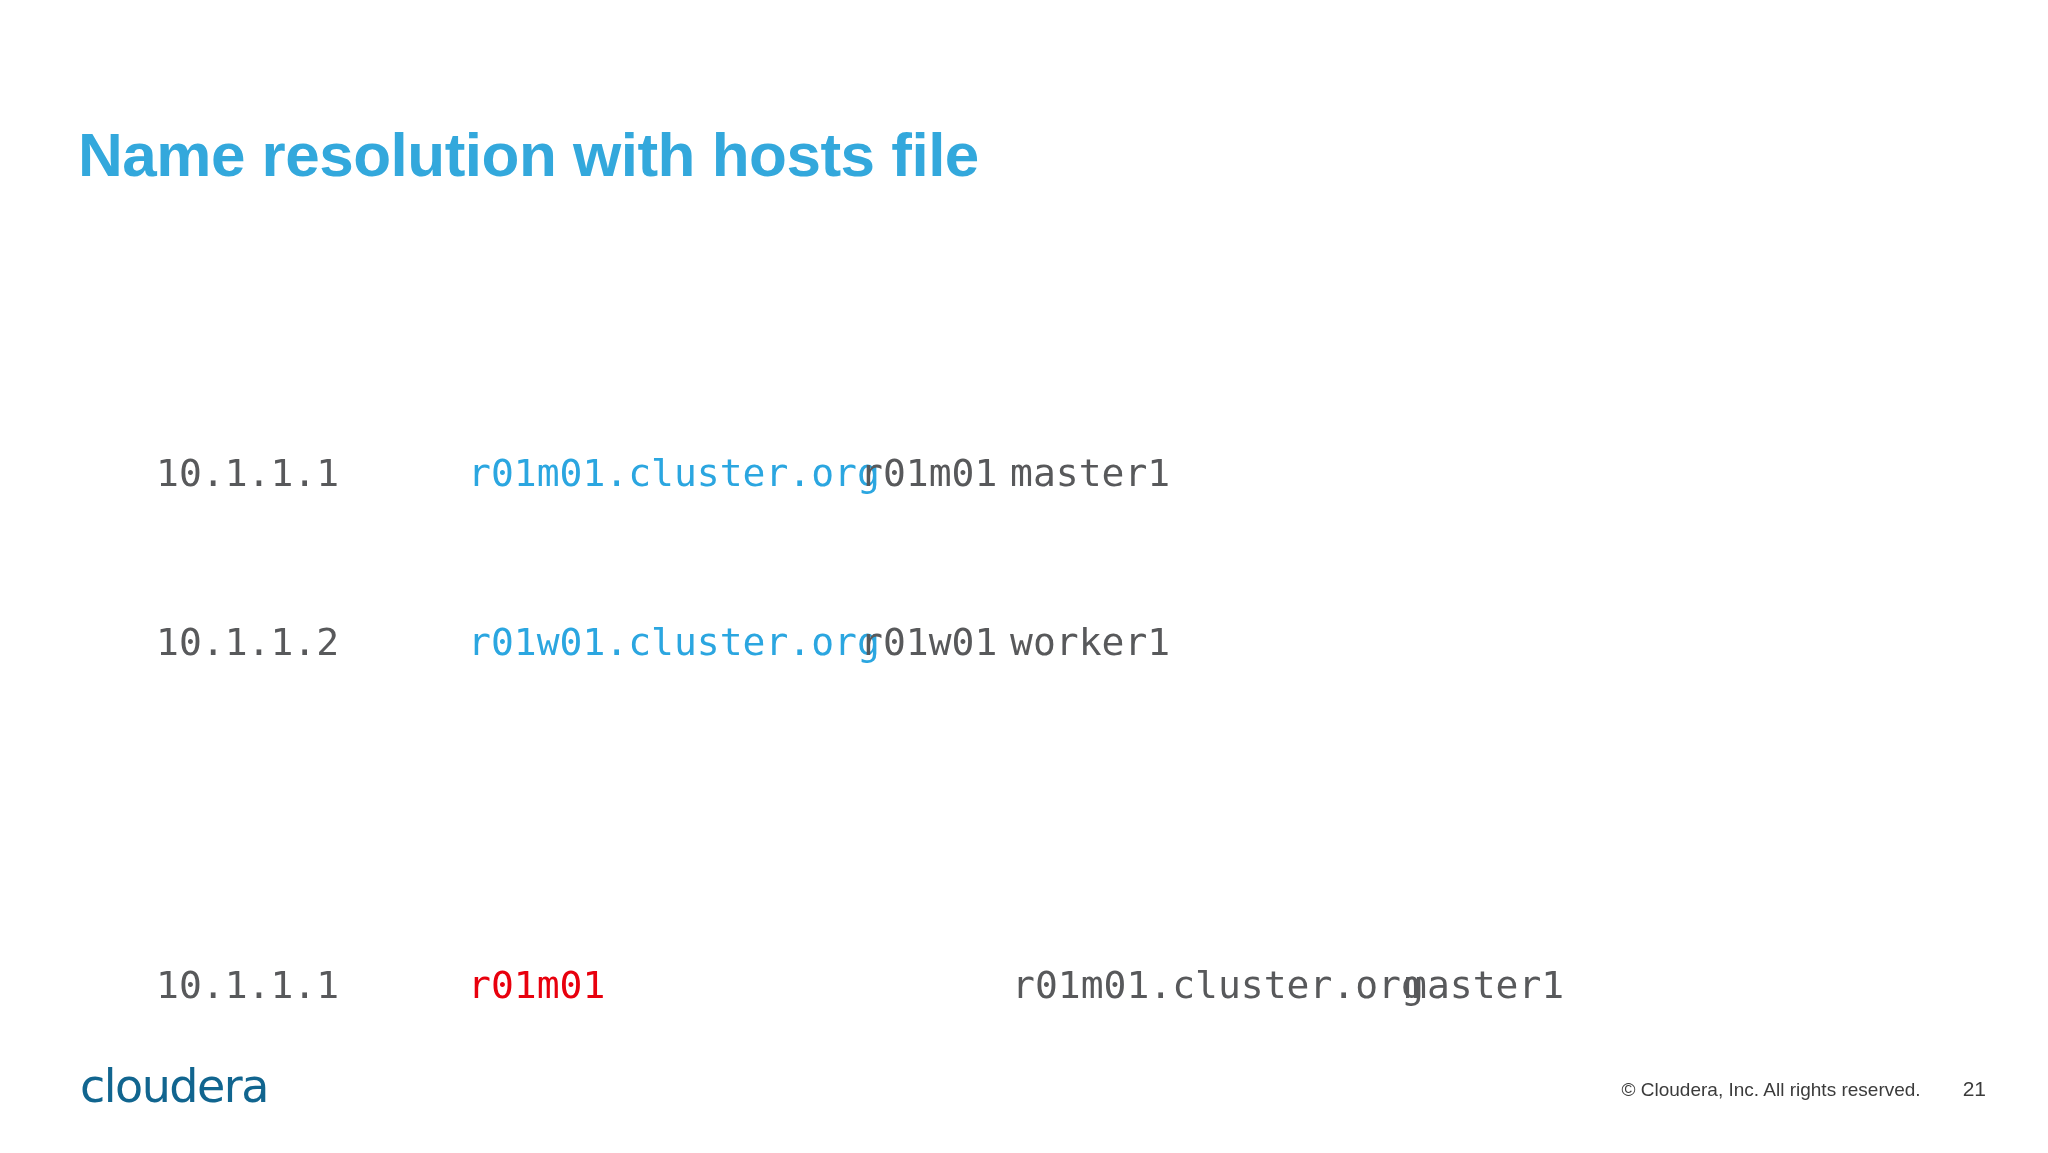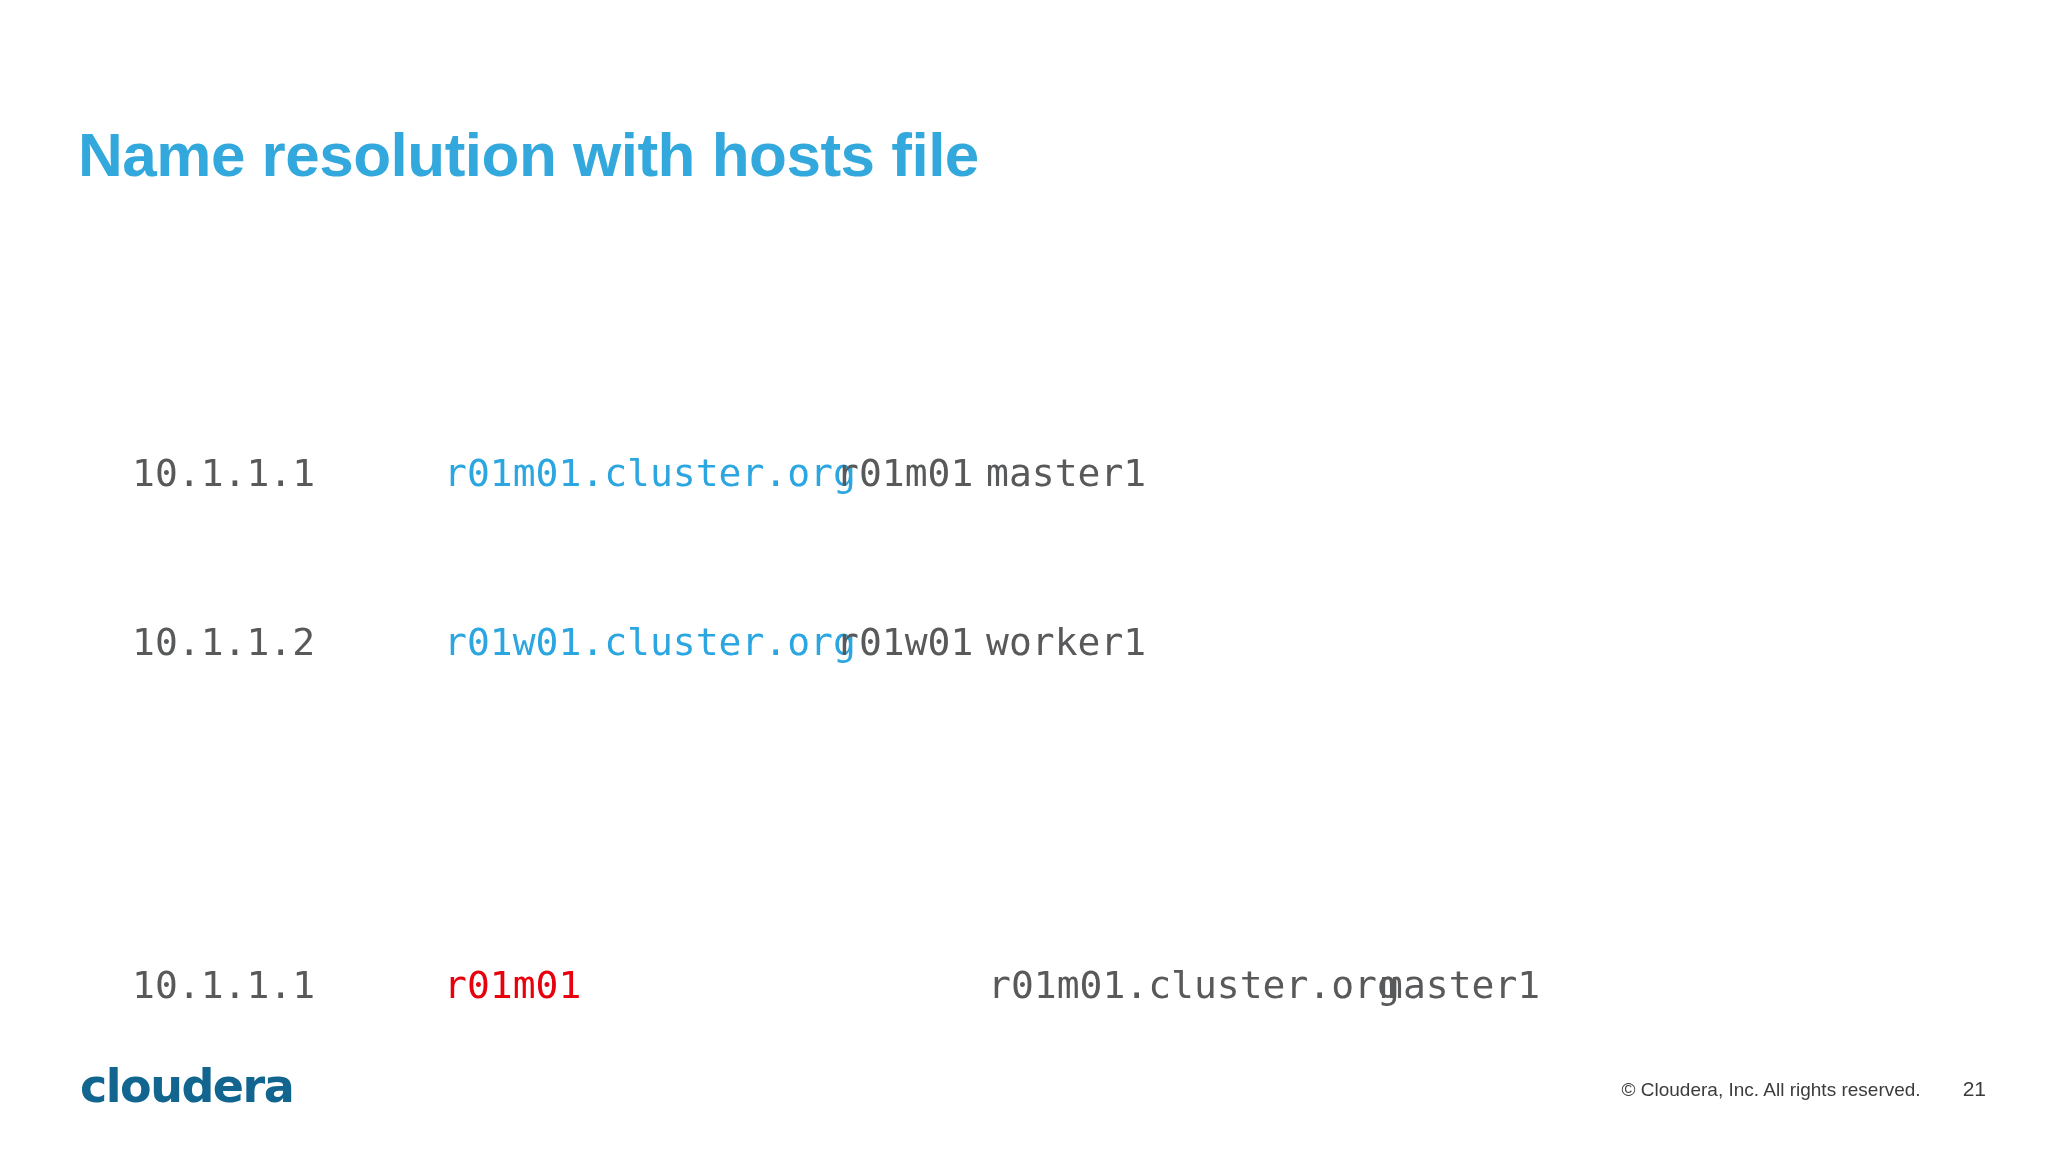--- a/index.html
+++ b/index.html
@@ -63,21 +63,21 @@
     color: #58595b;
     line-height: 1.15;
   }
 
   .spacer-sm { height: 46px; }
   .spacer-md { height: 62px; }
 
   
   .code-block {
     margin-top: 16px;
-    margin-left: 54px;
+    margin-left: 78px;
     font-family: "DejaVu Sans Mono", monospace;
     font-size: 38px;
     line-height: 1.48;
     white-space: pre;
   }
   .code-line {
     display: flex;
     align-items: baseline;
     white-space: pre;
   }
@@ -90,21 +90,21 @@
   .c-gray  { color: #58595b; }
   .c-blue  { color: #2ba6e0; }
   .c-red   { color: #e8000d; }
 
   
   .logo {
     position: absolute;
     left: 80px;
     bottom: 40px;
     font-size: 46px;
-    font-weight: 700;
+    font-weight: 400;
     letter-spacing: -1.5px;
     color: #11658f;
     font-family: "DejaVu Sans", sans-serif;
   }
   .footer-right {
     position: absolute;
     right: 62px;
     bottom: 52px;
     display: flex;
     align-items: baseline;

